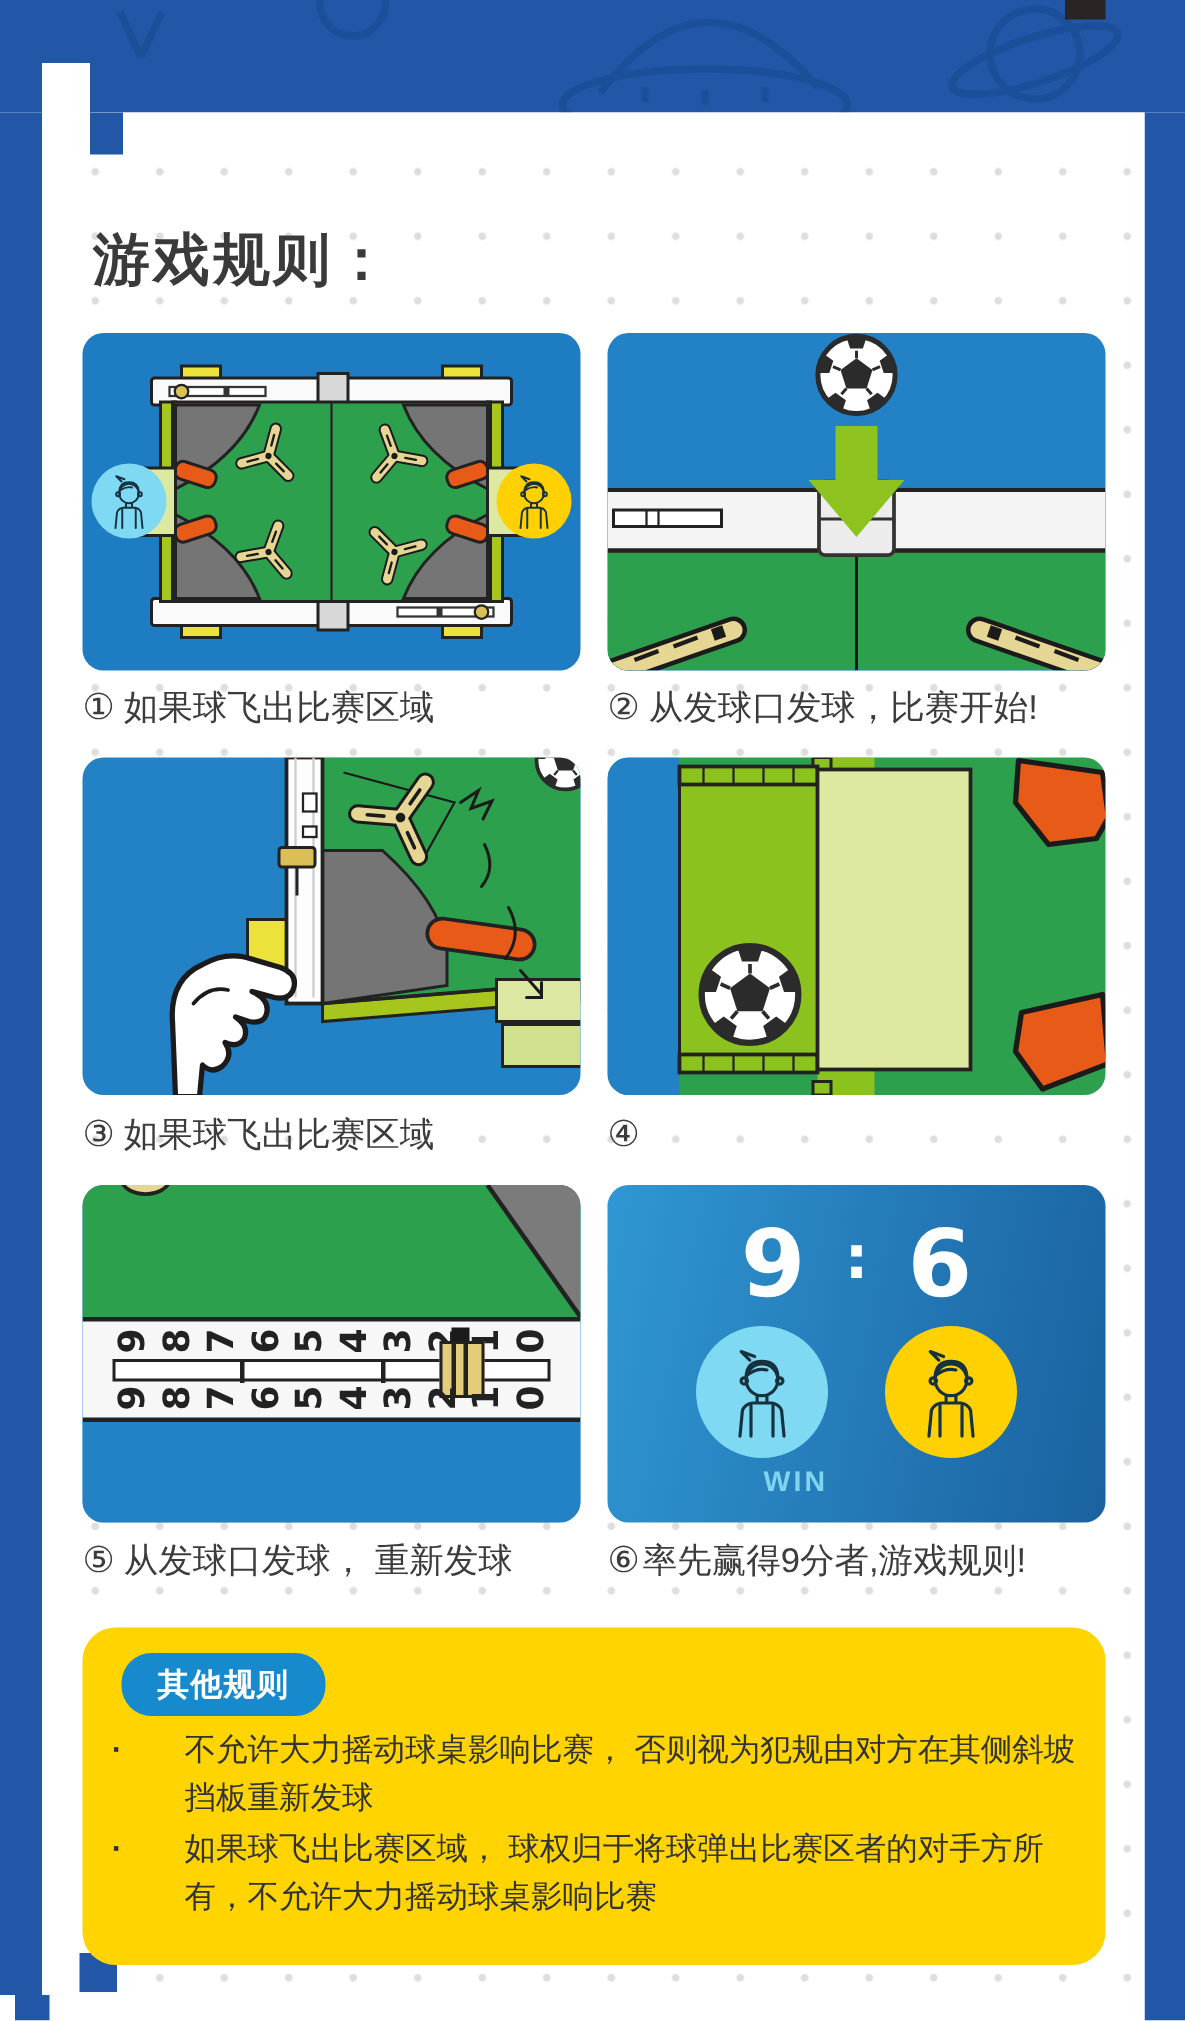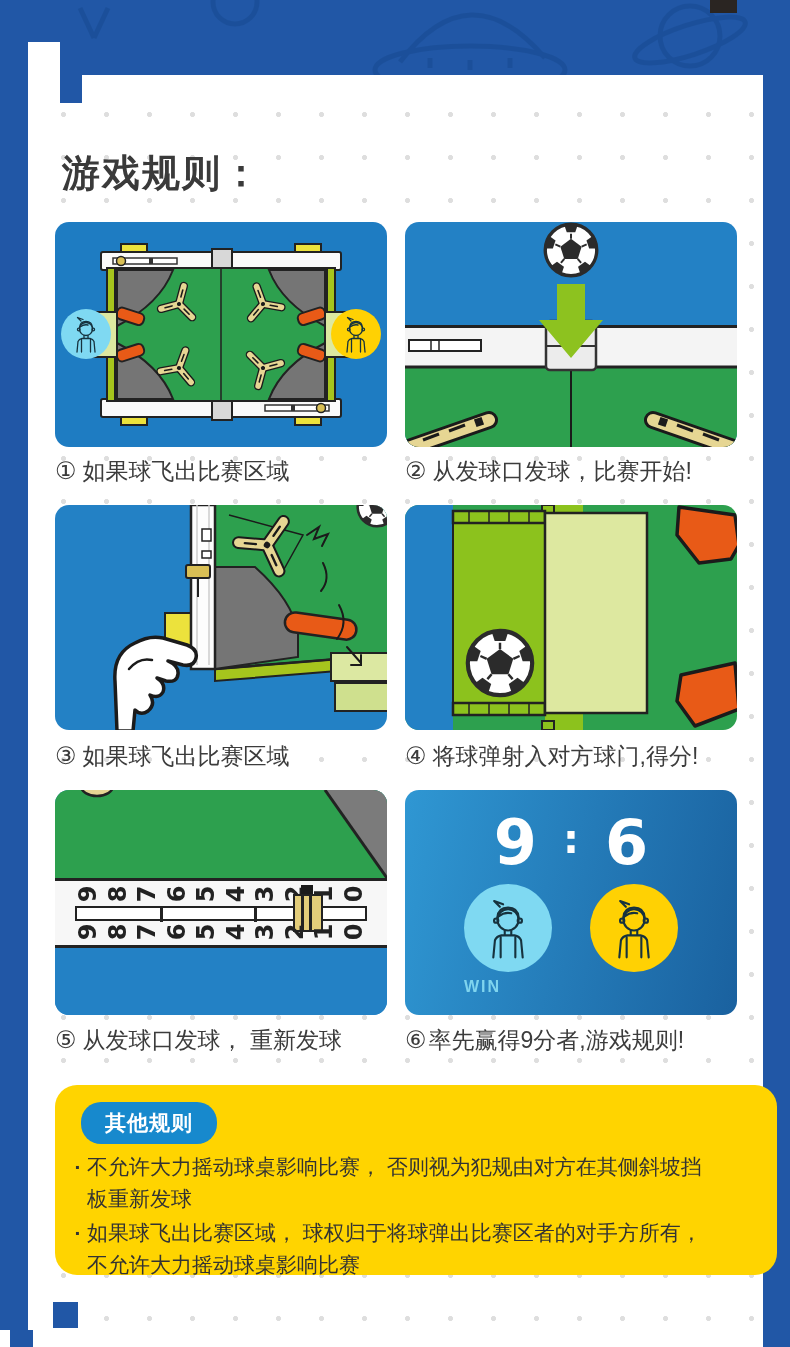--- a/index.html
+++ b/index.html
@@ -56,31 +56,31 @@
 
   
   .p6-score{position:absolute;left:0;right:0;top:16px;display:flex;justify-content:center;
     align-items:center;gap:26px;color:#fff;font-weight:bold;font-size:62px;
     font-family:"DejaVu Sans",sans-serif;}
   .p6-sep{font-size:40px;margin-top:-8px;}
   .p6-av{position:absolute;top:94px;width:88px;height:88px;border-radius:50%;
     display:flex;align-items:center;justify-content:center;}
   .p6-av-l{left:59px;background:#7fd9f2;}
   .p6-av-r{left:185px;background:#ffd103;}
-  .p6-win{position:absolute;left:59px;top:188px;width:88px;text-align:left;
-    color:#7fd4ee;font-weight:bold;font-size:16px;letter-spacing:2px;}
-
-  
-  .rules-box{left:55px;top:1085px;width:682px;height:190px;background:#ffd400;border-radius:22px;padding-left:40px;}
+  .p6-win{position:absolute;left:59px;top:188px;width:88px;text-align:right;
+    color:#7fd4ee;font-weight:bold;font-size:19px;letter-spacing:2px;}
+
+  
+  .rules-box{left:55px;top:1085px;width:682px;height:225px;background:#ffd400;border-radius:22px;}
   .rules-badge{position:absolute;left:26px;top:17px;background:#1789cd;color:#fff;
     font-size:21px;font-weight:bold;padding:7px 24px;border-radius:20px;letter-spacing:1px;}
   .rules-list{position:absolute;left:14px;top:66px;width:648px;}
   .rule-item{display:flex;color:#333;font-size:21px;line-height:1.52;margin-bottom:2px;}
   .rule-bullet{width:18px;flex:0 0 18px;text-align:center;font-weight:bold;}
-  .rule-text{flex:1;}
+  .rule-text{flex:1;margin-left:36px;}
 
   
   .doodle{opacity:.5;}
 </style>
 </head>
 <body>
 
 <svg width="0" height="0" style="position:absolute" aria-hidden="true">
   <defs>
     <clipPath id="ballclip">
@@ -375,21 +375,20 @@
   <div class="caption" style="left:405px;top:455px">
     <span class="cap-num">②</span>
     <span class="cap-text">从发球口发球，比赛开始!</span>
   </div>
   <div class="caption" style="left:55px;top:740px">
     <span class="cap-num">③</span>
     <span class="cap-text">如果球飞出比赛区域</span>
   </div>
   <div class="caption" style="left:405px;top:740px">
     <span class="cap-num">④</span>
-    <span class="cap-text">将球弹射入对方球门,得分!</span>
   </div>
   <div class="caption" style="left:55px;top:1024px">
     <span class="cap-num">⑤</span>
     <span class="cap-text">从发球口发球， 重新发球</span>
   </div>
   <div class="caption" style="left:405px;top:1024px">
     <span class="cap-num" style="margin-right:2px">⑥</span>
     <span class="cap-text">率先赢得9分者,游戏规则!</span>
   </div>
 

